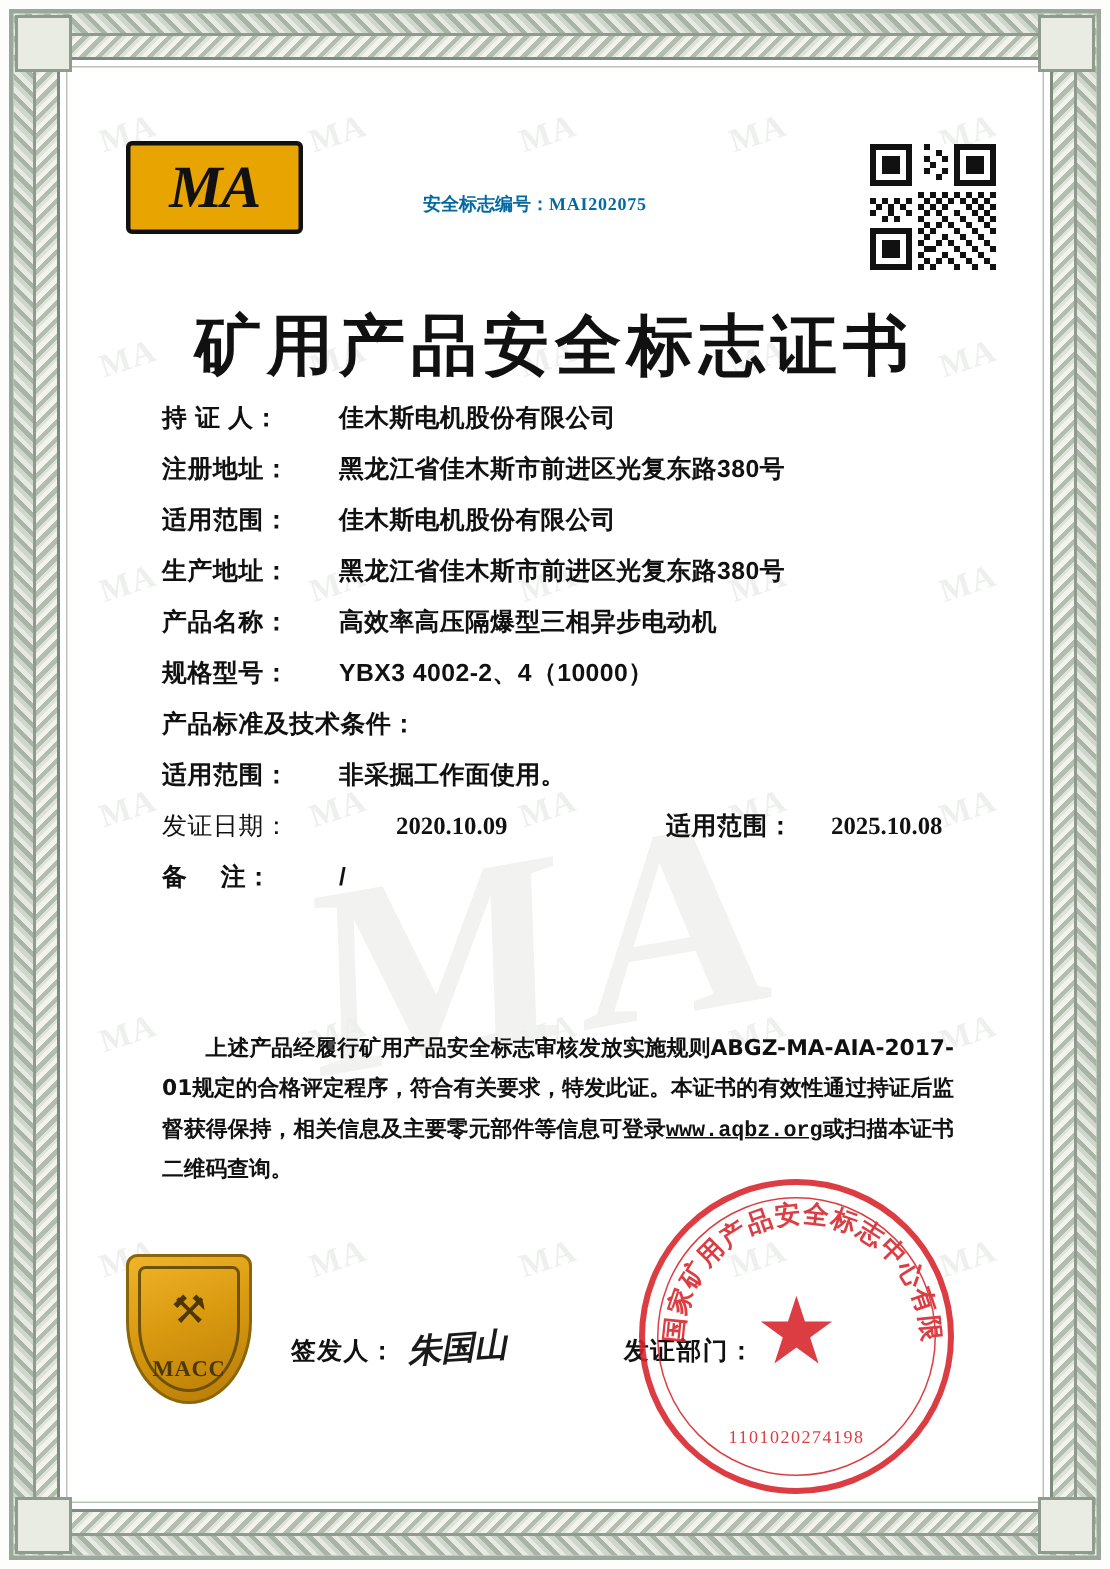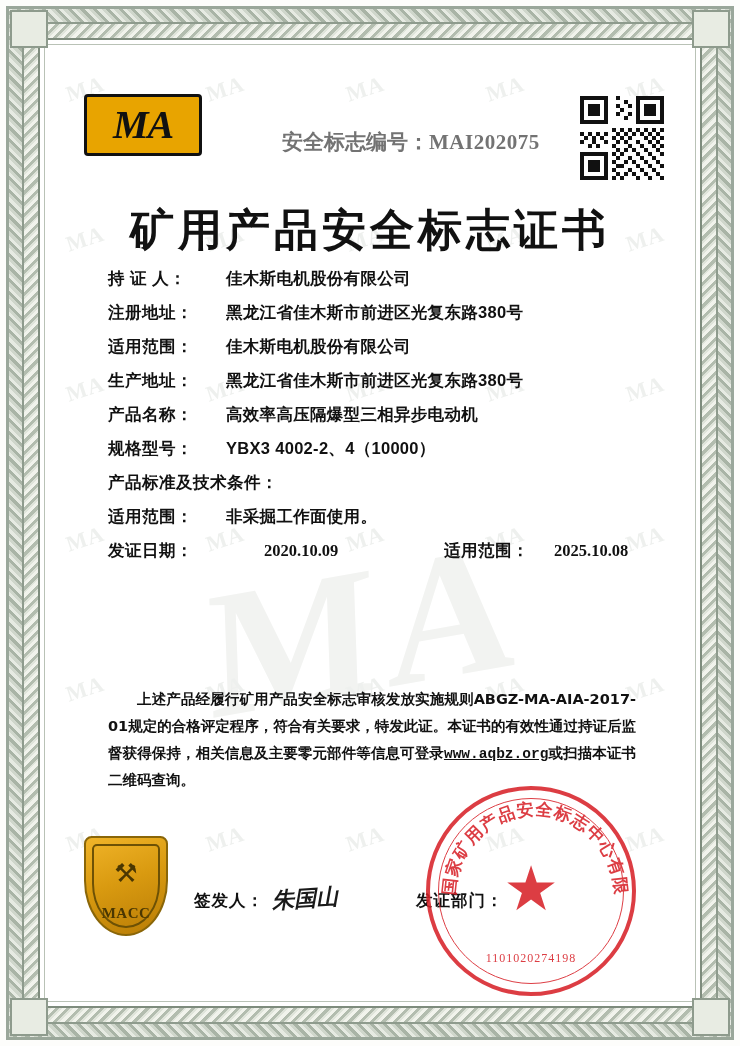--- a/index.html
+++ b/index.html
@@ -131,23 +131,23 @@
     color: #111;
     letter-spacing: -1px;
     line-height: 1;
   }
 
   
   .cert-no {
     position: absolute;
     left: 236px;
     top: 82px;
-    font-size: 21px;
-    font-weight: 700;
-    color: #737373;
+    font-size: 12px;
+    font-weight: 700;
+    color: #0369a1;
     white-space: nowrap;
   }
   .cert-no .num {
     font-family: "Liberation Serif", serif;
     font-weight: 700;
     letter-spacing: 0.5px;
   }
 
   
   .qr {
@@ -207,21 +207,21 @@
   }
 
   .row-dates {
     display: flex;
     align-items: baseline;
     margin-bottom: 12px;
     font-size: 16.5px;
     color: #111;
   }
   .row-dates .label {
-    font-weight: 700;
+    font-weight: 400;
     width: 118px;
     flex: 0 0 auto;
     letter-spacing: 0.5px;
   }
   .row-dates .value {
     font-weight: 700;
     font-family: "Liberation Serif", serif;
     width: 180px;
     flex: 0 0 auto;
     margin-left: 38px;
@@ -590,20 +590,24 @@
         <span class="value">非采掘工作面使用。</span>
       </div>
 
       <div class="row-dates">
         <span class="label">发证日期：</span>
         <span class="value">2020.10.09</span>
         <span class="label2">适用范围：</span>
         <span class="value2">2025.10.08</span>
       </div>
 
+      <div class="row">
+        <span class="label">备　  注：</span>
+        <span class="value">/</span>
+      </div>
 
     </div>
 
     <div class="statement"><span>上述产品经履行矿用产品安全标志审核发放实施规则ABGZ-MA-AIA-2017-01规定的合格评定程序，符合有关要求，特发此证。本证书的有效性通过持证后监督获得保持，相关信息及主要零元部件等信息可登录</span><span class="url">www.aqbz.org</span><span>或扫描本证书二维码查询。</span></div>
 
     <div class="macc-badge">
       <div class="macc-shield">
         <div class="macc-inner"></div>
         <div class="macc-pick">⚒</div>
         <div class="macc-text">MACC</div>

